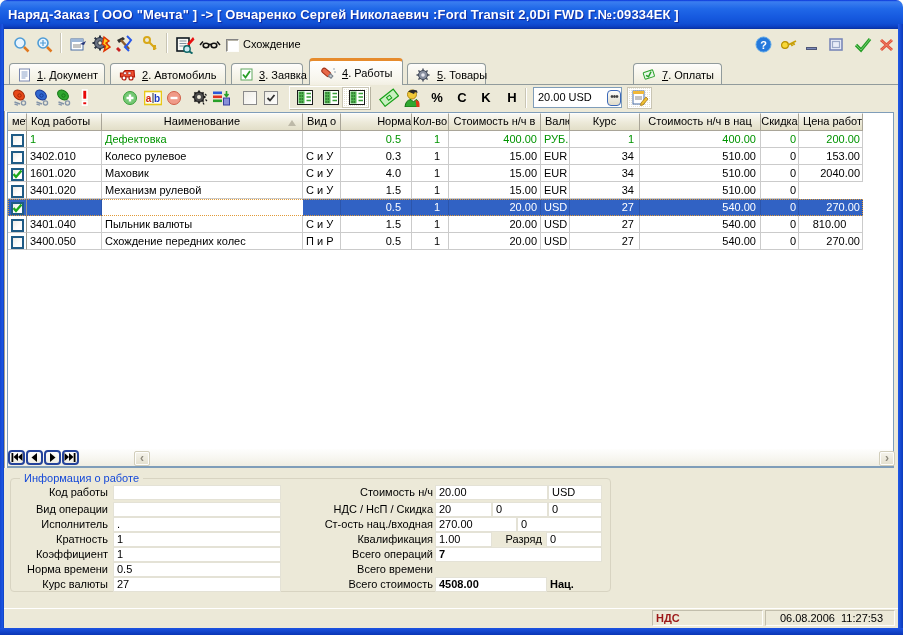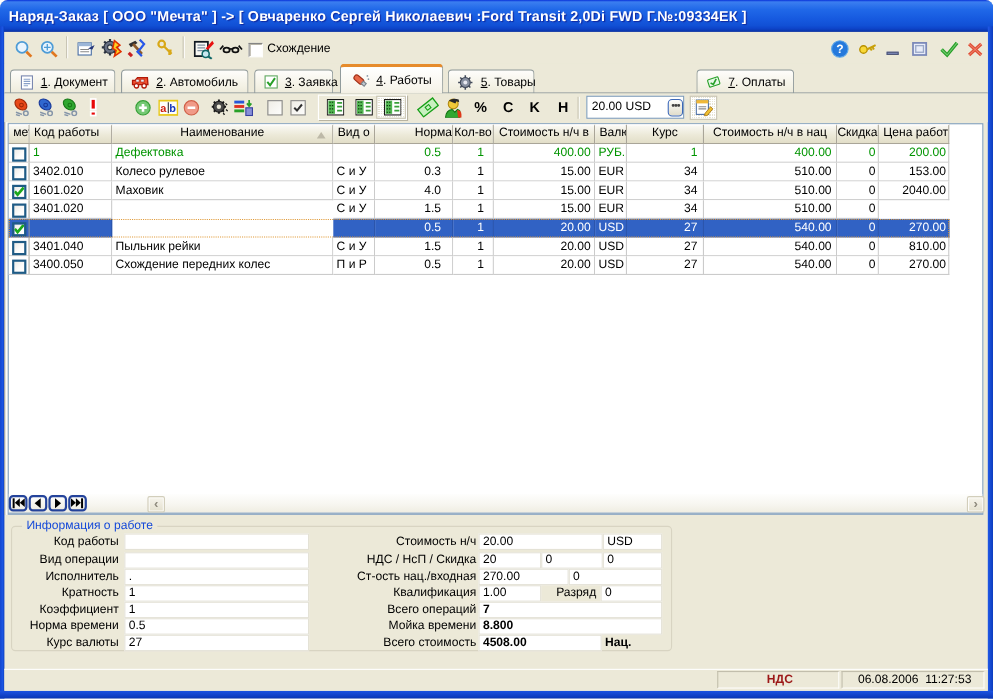--- a/index.html
+++ b/index.html
@@ -353,20 +353,21 @@
 <div class="cell" style="left:412px;top:165px;width:37px;text-align:right;padding-right:8px;">1</div>
 <div class="cell" style="left:449px;top:165px;width:92px;text-align:right;padding-right:3px;">15.00</div>
 <div class="cell" style="left:541px;top:165px;width:29px;padding-left:3px;">EUR</div>
 <div class="cell" style="left:570px;top:165px;width:70px;text-align:right;padding-right:5px;">34</div>
 <div class="cell" style="left:640px;top:165px;width:121px;text-align:right;padding-right:4px;">510.00</div>
 <div class="cell" style="left:761px;top:165px;width:38px;text-align:right;padding-right:2px;">0</div>
 <div class="cell" style="left:799px;top:165px;width:64px;text-align:right;padding-right:2px;">2040.00</div>
 <div class="cell" style="left:8px;top:182px;width:19px;border-right-color:#99988E;"></div>
 <div class="cb" style="left:11px;top:185px;"></div>
 <div class="cell" style="left:27px;top:182px;width:75px;padding-left:3px;">3401.020</div>
+<div class="cell" style="left:102px;top:182px;width:201px;padding-left:3px;">Механизм рулевой</div>
 <div class="cell" style="left:303px;top:182px;width:38px;padding-left:3px;">С и У</div>
 <div class="cell" style="left:341px;top:182px;width:71px;text-align:right;padding-right:10px;">1.5</div>
 <div class="cell" style="left:412px;top:182px;width:37px;text-align:right;padding-right:8px;">1</div>
 <div class="cell" style="left:449px;top:182px;width:92px;text-align:right;padding-right:3px;">15.00</div>
 <div class="cell" style="left:541px;top:182px;width:29px;padding-left:3px;">EUR</div>
 <div class="cell" style="left:570px;top:182px;width:70px;text-align:right;padding-right:5px;">34</div>
 <div class="cell" style="left:640px;top:182px;width:121px;text-align:right;padding-right:4px;">510.00</div>
 <div class="cell" style="left:761px;top:182px;width:38px;text-align:right;padding-right:2px;">0</div>
 <div class="cell" style="left:799px;top:182px;width:64px;text-align:right;padding-right:2px;margin-top:25px;">765.00</div>
 <div class="cell sel" style="left:8px;top:199px;width:19px;border-right-color:#99988E;"></div>
@@ -382,30 +383,30 @@
 <div class="cell sel" style="left:412px;top:199px;width:37px;text-align:right;padding-right:8px;">1</div>
 <div class="cell sel" style="left:449px;top:199px;width:92px;text-align:right;padding-right:3px;">20.00</div>
 <div class="cell sel" style="left:541px;top:199px;width:29px;padding-left:3px;">USD</div>
 <div class="cell sel" style="left:570px;top:199px;width:70px;text-align:right;padding-right:5px;">27</div>
 <div class="cell sel" style="left:640px;top:199px;width:121px;text-align:right;padding-right:4px;">540.00</div>
 <div class="cell sel" style="left:761px;top:199px;width:38px;text-align:right;padding-right:2px;">0</div>
 <div class="cell sel" style="left:799px;top:199px;width:64px;text-align:right;padding-right:2px;">270.00</div>
 <div class="cell" style="left:8px;top:216px;width:19px;border-right-color:#99988E;"></div>
 <div class="cb" style="left:11px;top:219px;"></div>
 <div class="cell" style="left:27px;top:216px;width:75px;padding-left:3px;">3401.040</div>
-<div class="cell" style="left:102px;top:216px;width:201px;padding-left:3px;">Пыльник рейки</div>
+<div class="cell" style="left:102px;top:216px;width:201px;padding-left:3px;">Пыльник валюты</div>
 <div class="cell" style="left:303px;top:216px;width:38px;padding-left:3px;">С и У</div>
 <div class="cell" style="left:341px;top:216px;width:71px;text-align:right;padding-right:10px;">1.5</div>
 <div class="cell" style="left:412px;top:216px;width:37px;text-align:right;padding-right:8px;">1</div>
 <div class="cell" style="left:449px;top:216px;width:92px;text-align:right;padding-right:3px;">20.00</div>
 <div class="cell" style="left:541px;top:216px;width:29px;padding-left:3px;">USD</div>
 <div class="cell" style="left:570px;top:216px;width:70px;text-align:right;padding-right:5px;">27</div>
 <div class="cell" style="left:640px;top:216px;width:121px;text-align:right;padding-right:4px;">540.00</div>
 <div class="cell" style="left:761px;top:216px;width:38px;text-align:right;padding-right:2px;">0</div>
-<div class="cell" style="left:799px;top:216px;width:64px;text-align:right;padding-right:2px;">810.00</div>
+<div class="cell" style="left:799px;top:216px;width:64px;text-align:center;padding-right:2px;">810.00</div>
 <div class="cell" style="left:8px;top:233px;width:19px;border-right-color:#99988E;"></div>
 <div class="cb" style="left:11px;top:236px;"></div>
 <div class="cell" style="left:27px;top:233px;width:75px;padding-left:3px;">3400.050</div>
 <div class="cell" style="left:102px;top:233px;width:201px;padding-left:3px;">Схождение передних колес</div>
 <div class="cell" style="left:303px;top:233px;width:38px;padding-left:3px;">П и Р</div>
 <div class="cell" style="left:341px;top:233px;width:71px;text-align:right;padding-right:10px;">0.5</div>
 <div class="cell" style="left:412px;top:233px;width:37px;text-align:right;padding-right:8px;">1</div>
 <div class="cell" style="left:449px;top:233px;width:92px;text-align:right;padding-right:3px;">20.00</div>
 <div class="cell" style="left:541px;top:233px;width:29px;padding-left:3px;">USD</div>
 <div class="cell" style="left:570px;top:233px;width:70px;text-align:right;padding-right:5px;">27</div>
@@ -453,32 +454,31 @@
 <div class="field abs" style="left:113px;top:547px;width:168px;">1</div>
 <div class="flabel abs" style="left:8px;top:562px;">Норма времени</div>
 <div class="field abs" style="left:113px;top:562px;width:168px;">0.5</div>
 <div class="flabel abs" style="left:8px;top:577px;">Курс валюты</div>
 <div class="field abs" style="left:113px;top:577px;width:168px;">27</div>
 <div class="flabel abs" style="left:320px;top:485px;width:113px;">Стоимость н/ч</div>
 <div class="flabel abs" style="left:320px;top:502px;width:113px;">НДС / НсП / Скидка</div>
 <div class="flabel abs" style="left:320px;top:517px;width:113px;">Ст-ость нац./входная</div>
 <div class="flabel abs" style="left:320px;top:532px;width:113px;">Квалификация</div>
 <div class="flabel abs" style="left:320px;top:547px;width:113px;">Всего операций</div>
-<div class="flabel abs" style="left:320px;top:562px;width:113px;">Мойка времени</div>
+<div class="flabel abs" style="left:320px;top:562px;width:113px;">Всего времени</div>
 <div class="flabel abs" style="left:320px;top:577px;width:113px;">Всего стоимость</div>
 <div class="field abs" style="left:435px;top:485px;width:113px;">20.00</div>
 <div class="field abs" style="left:548px;top:485px;width:54px;">USD</div>
 <div class="field abs" style="left:435px;top:502px;width:57px;">20</div>
 <div class="field abs" style="left:492px;top:502px;width:56px;">0</div>
 <div class="field abs" style="left:548px;top:502px;width:54px;">0</div>
 <div class="field abs" style="left:435px;top:517px;width:82px;">270.00</div>
 <div class="field abs" style="left:517px;top:517px;width:85px;">0</div>
 <div class="field abs" style="left:435px;top:532px;width:57px;">1.00</div>
 <div class="flabel abs" style="left:470px;top:532px;width:72px;">Разряд</div>
 <div class="field abs" style="left:546px;top:532px;width:56px;">0</div>
 <div class="field b abs" style="left:435px;top:547px;width:167px;">7</div>
-<div class="field b abs" style="left:435px;top:562px;width:167px;">8.800</div>
 <div class="field b abs" style="left:435px;top:577px;width:112px;">4508.00</div>
 <div class="abs b" style="left:550px;top:578px;">Нац.</div>
   <div id="status" class="abs"></div>
-<div class="spanel abs" style="left:652px;width:111px;text-align:center;color:#9C1818;font-weight:bold;">НДС</div>
+<div class="spanel abs" style="left:652px;width:111px;color:#9C1818;font-weight:bold;">НДС</div>
 <div class="spanel abs" style="left:765px;width:130px;text-align:center;">06.08.2006&nbsp;&nbsp;11:27:53</div>
 </div>
 
 </body></html>

